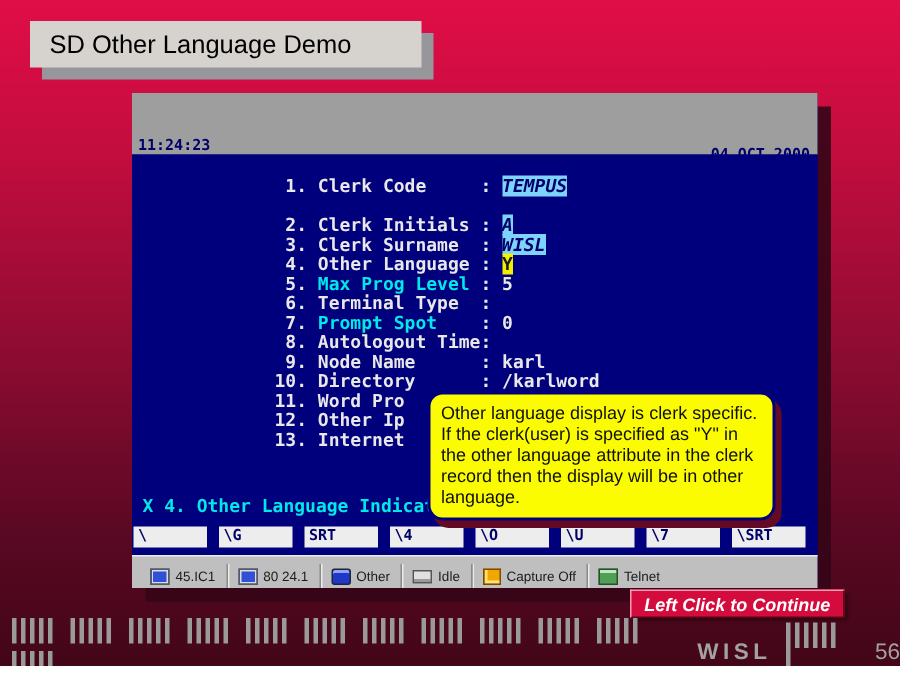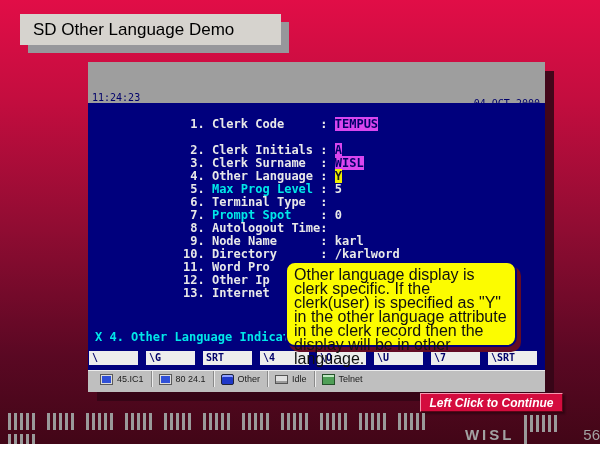--- a/index.html
+++ b/index.html
@@ -16,71 +16,71 @@
     font-size:17px;color:#000;
   }
   
   .terminal{
     position:absolute;left:88px;top:62px;width:457px;height:330px;
     background:#00007d;box-shadow:9px 9px 0 rgba(52,5,22,.9);
     font-family:"DejaVu Sans Mono",monospace;
   }
   .term-header{
     position:absolute;left:0;top:0;right:0;height:41px;background:#9e9e9e;
-    color:#00006a;font-weight:normal;font-size:10px;line-height:14px;white-space:pre;
+    color:#00006a;font-weight:bold;font-size:10px;line-height:14px;white-space:pre;
   }
   .th-row1{position:relative;height:14px;}
   .th-time{position:absolute;left:4px;top:1px;}
   .th-title{display:block;text-align:center;padding-top:1px;}
   .th-date{position:absolute;right:5px;top:7px;}
   .th-row2{position:relative;height:14px;}
   .th-file{display:inline-block;background:#00d9d9;width:280px;padding-left:4px;box-sizing:border-box;}
   .th-clerk{position:absolute;right:5px;top:0;}
   .th-row3{height:13px;text-align:center;}
   .term-body{
     position:absolute;left:0;top:41px;right:0;bottom:22px;background:#00007d;
     font-weight:bold;font-size:12px;color:#e8e8e8;
   }
   #form-rows{position:absolute;left:95px;top:15px;white-space:pre;}
   .frow{height:13px;line-height:13px;}
   .lbl-white{color:#e8e8e8;}
   .lbl-cyan{color:#00e8e8;}
-  .val-inverse{background:#d946ef;color:#00006a;}
+  .val-inverse{background:#7dd3fc;color:#00006a;font-style:italic;}
   .val-yellow{background:#f0f000;color:#1a1a1a;}
   .val-plain{color:#e8e8e8;}
   .status-line{position:absolute;left:7px;top:227px;color:#00e8e8;white-space:pre;}
   #fnkeys{position:absolute;left:1px;top:248px;display:flex;gap:8px;}
   .fnkey{
     width:49px;height:14px;background:#ededed;color:#00006a;
     font-size:10px;line-height:14px;padding-left:3px;box-sizing:border-box;white-space:pre;
   }
   
   .taskbar{
     position:absolute;left:0;right:0;bottom:0;height:22px;background:#bfbfbf;
-    border-top:1px solid #ececec;display:flex;align-items:flex-start;
+    border-top:1px solid #ececec;display:flex;align-items:flex-end;
     font-family:"Liberation Sans",sans-serif;font-size:9px;color:#1c1c1c;
     padding-left:5px;box-sizing:border-box;
   }
   .tb-item{display:flex;align-items:center;gap:4px;height:16px;padding:0 7px;
     border-right:1px solid #8a8a8a;box-shadow:1px 0 0 #ececec;white-space:nowrap;}
   .tb-item:last-child{border-right:none;box-shadow:none;}
   .tbicon{display:inline-block;flex:none;}
   .i-monitor{width:11px;height:9px;background:#3050d8;border:1px solid #5a5a5a;box-shadow:inset 0 0 0 1px #dcdcdc;}
   .i-session{width:11px;height:9px;background:#1f38c8;border:1px solid #20243a;border-radius:2px;box-shadow:inset 0 2px 0 #8fa0ff;}
   .i-printer{width:11px;height:7px;background:#e0e0e0;border:1px solid #555;box-shadow:inset 0 -2px 0 #9a9a9a;}
   .i-capture{width:10px;height:9px;background:#f0a800;border:1px solid #7c4a00;box-shadow:inset 2px -2px 0 #ffe080;}
   .i-telnet{width:11px;height:9px;background:#4f9f57;border:1px solid #24512a;box-shadow:inset 0 2px 0 #bfe8c2;}
   .i-conn{width:3px;height:3px;background:#d00000;box-shadow:0 6px 0 #d00000,5px 3px 0 #d00000;margin-right:5px;}
   .tb-red{color:#c00000;}
   
   .callout{
     position:absolute;left:285px;top:261px;width:232px;height:86px;box-sizing:border-box;
     background:#fcfc00;border:2px solid #00007d;border-radius:10px;
     box-shadow:4px 5px 0 #630b24;padding:5px 7px;
-    font-size:16px;line-height:14px;color:#101010;
+    font-size:12px;line-height:14px;color:#101010;
   }
   
   .continue-btn{
     position:absolute;left:420px;top:393px;width:143px;height:19px;box-sizing:border-box;
     background:#d40c3e;color:#fff;font-weight:bold;font-size:12px;
     display:flex;align-items:center;justify-content:center;
     border-top:1px solid #f799b1;border-left:1px solid #f799b1;
     border-bottom:1px solid #5d0517;border-right:1px solid #5d0517;
     box-shadow:2px 2px 2px rgba(0,0,0,.35);cursor:pointer;font-style:italic;
   }
@@ -143,20 +143,24 @@
         </div>
         <div class="tb-item">
           <span class="tbicon i-session"></span>
           <span>Other</span>
         </div>
         <div class="tb-item">
           <span class="tbicon i-printer"></span>
           <span>Idle</span>
         </div>
         <div class="tb-item">
+          <span class="tbicon i-capture"></span>
+          <span>Capture Off</span>
+        </div>
+        <div class="tb-item">
           <span class="tbicon i-telnet"></span>
           <span>Telnet</span>
         </div>
       </div>
   </div>
 
   <div class="callout">
     <span> Other language display is clerk specific. If the clerk(user) is specified as "Y" in the other language attribute in the clerk record then the display will be in other language.</span>
   </div>
 

